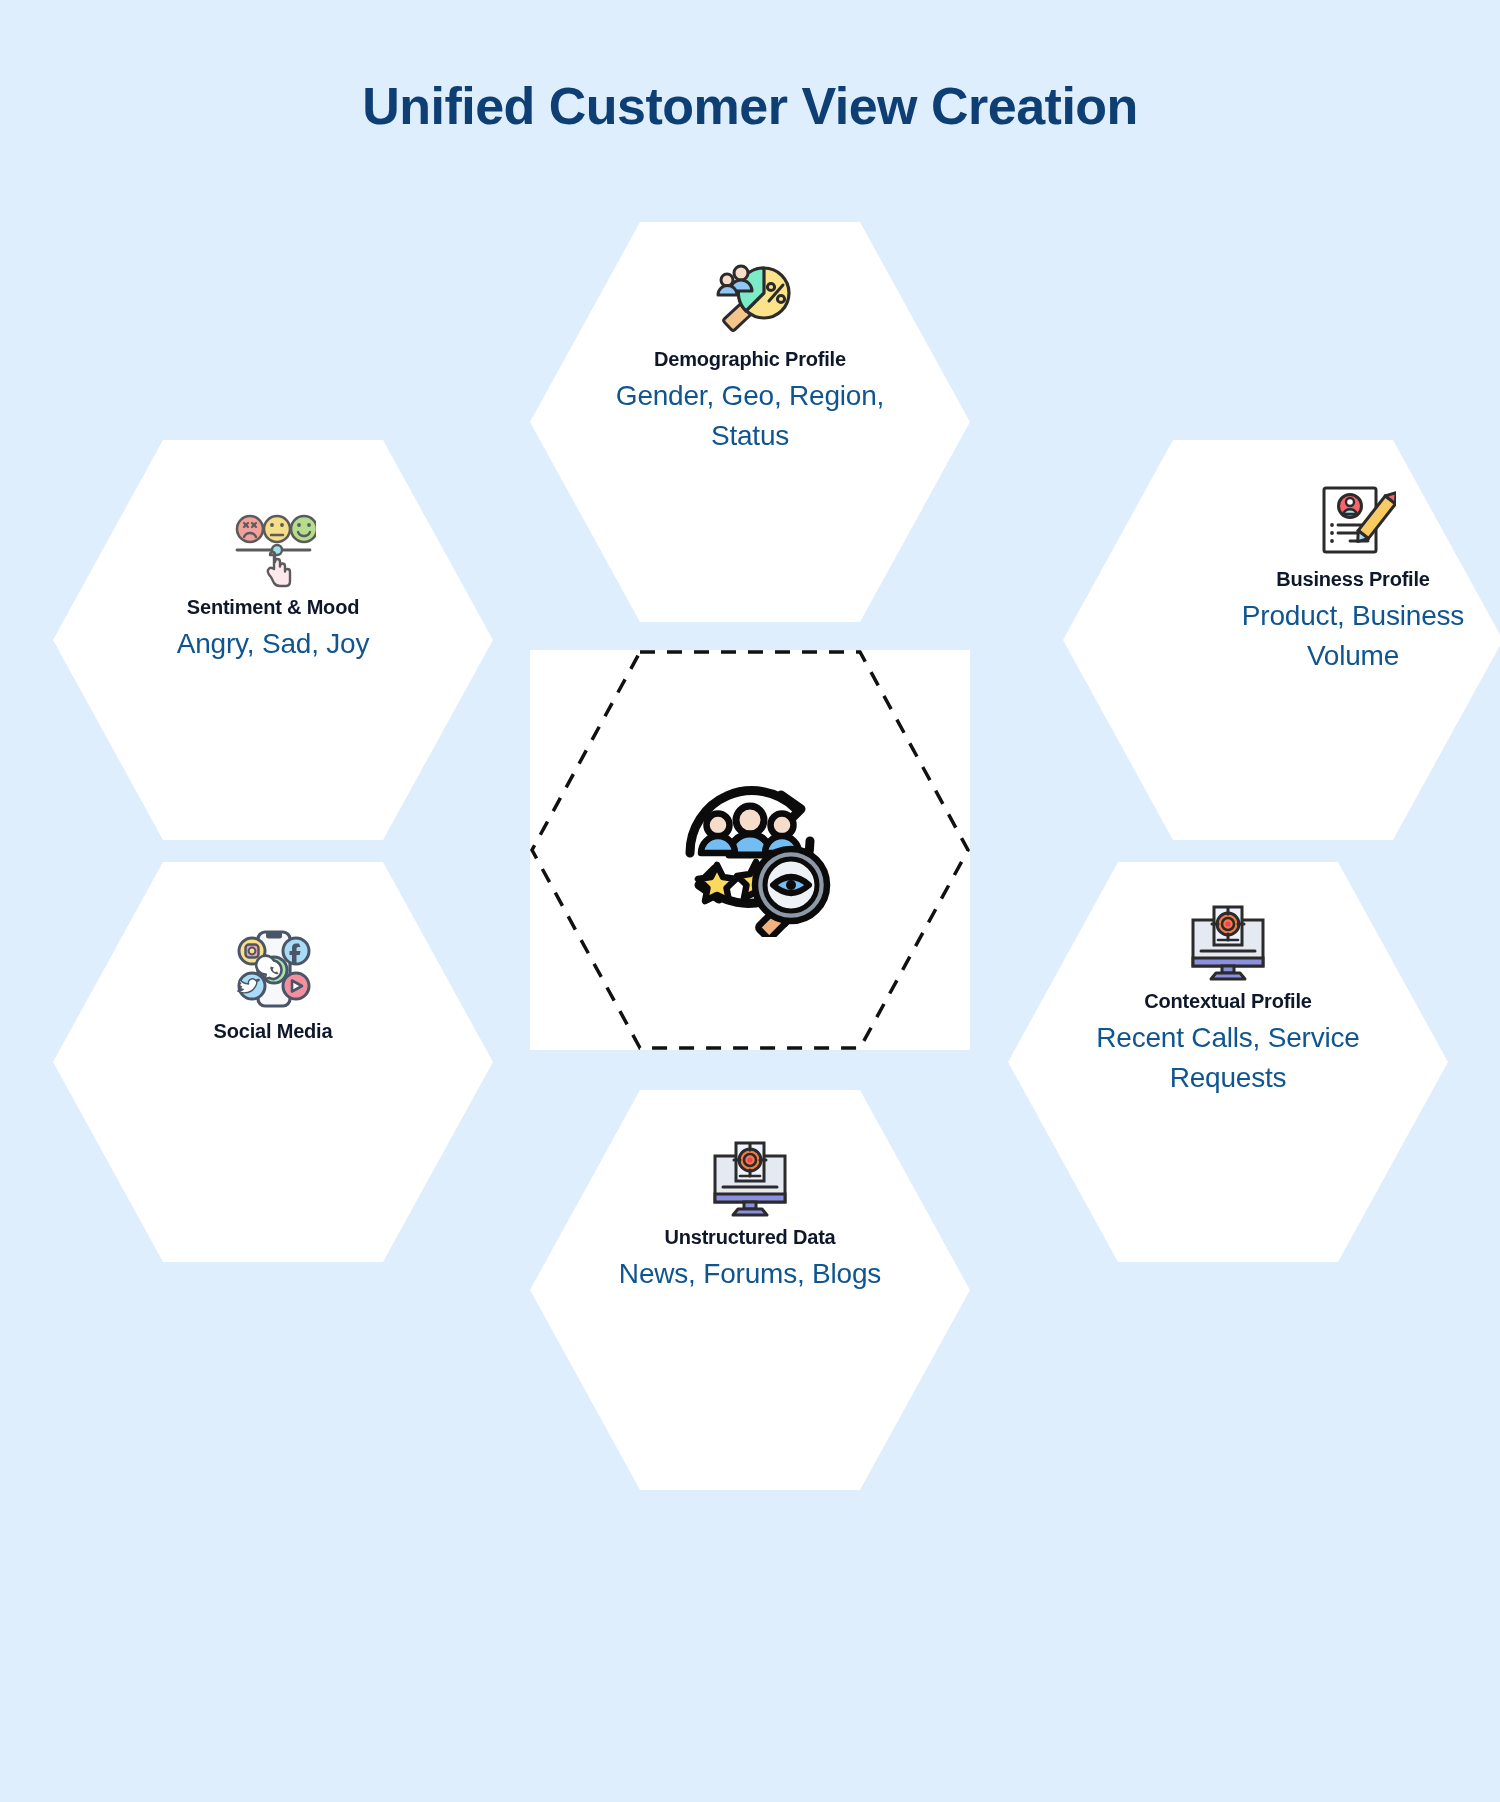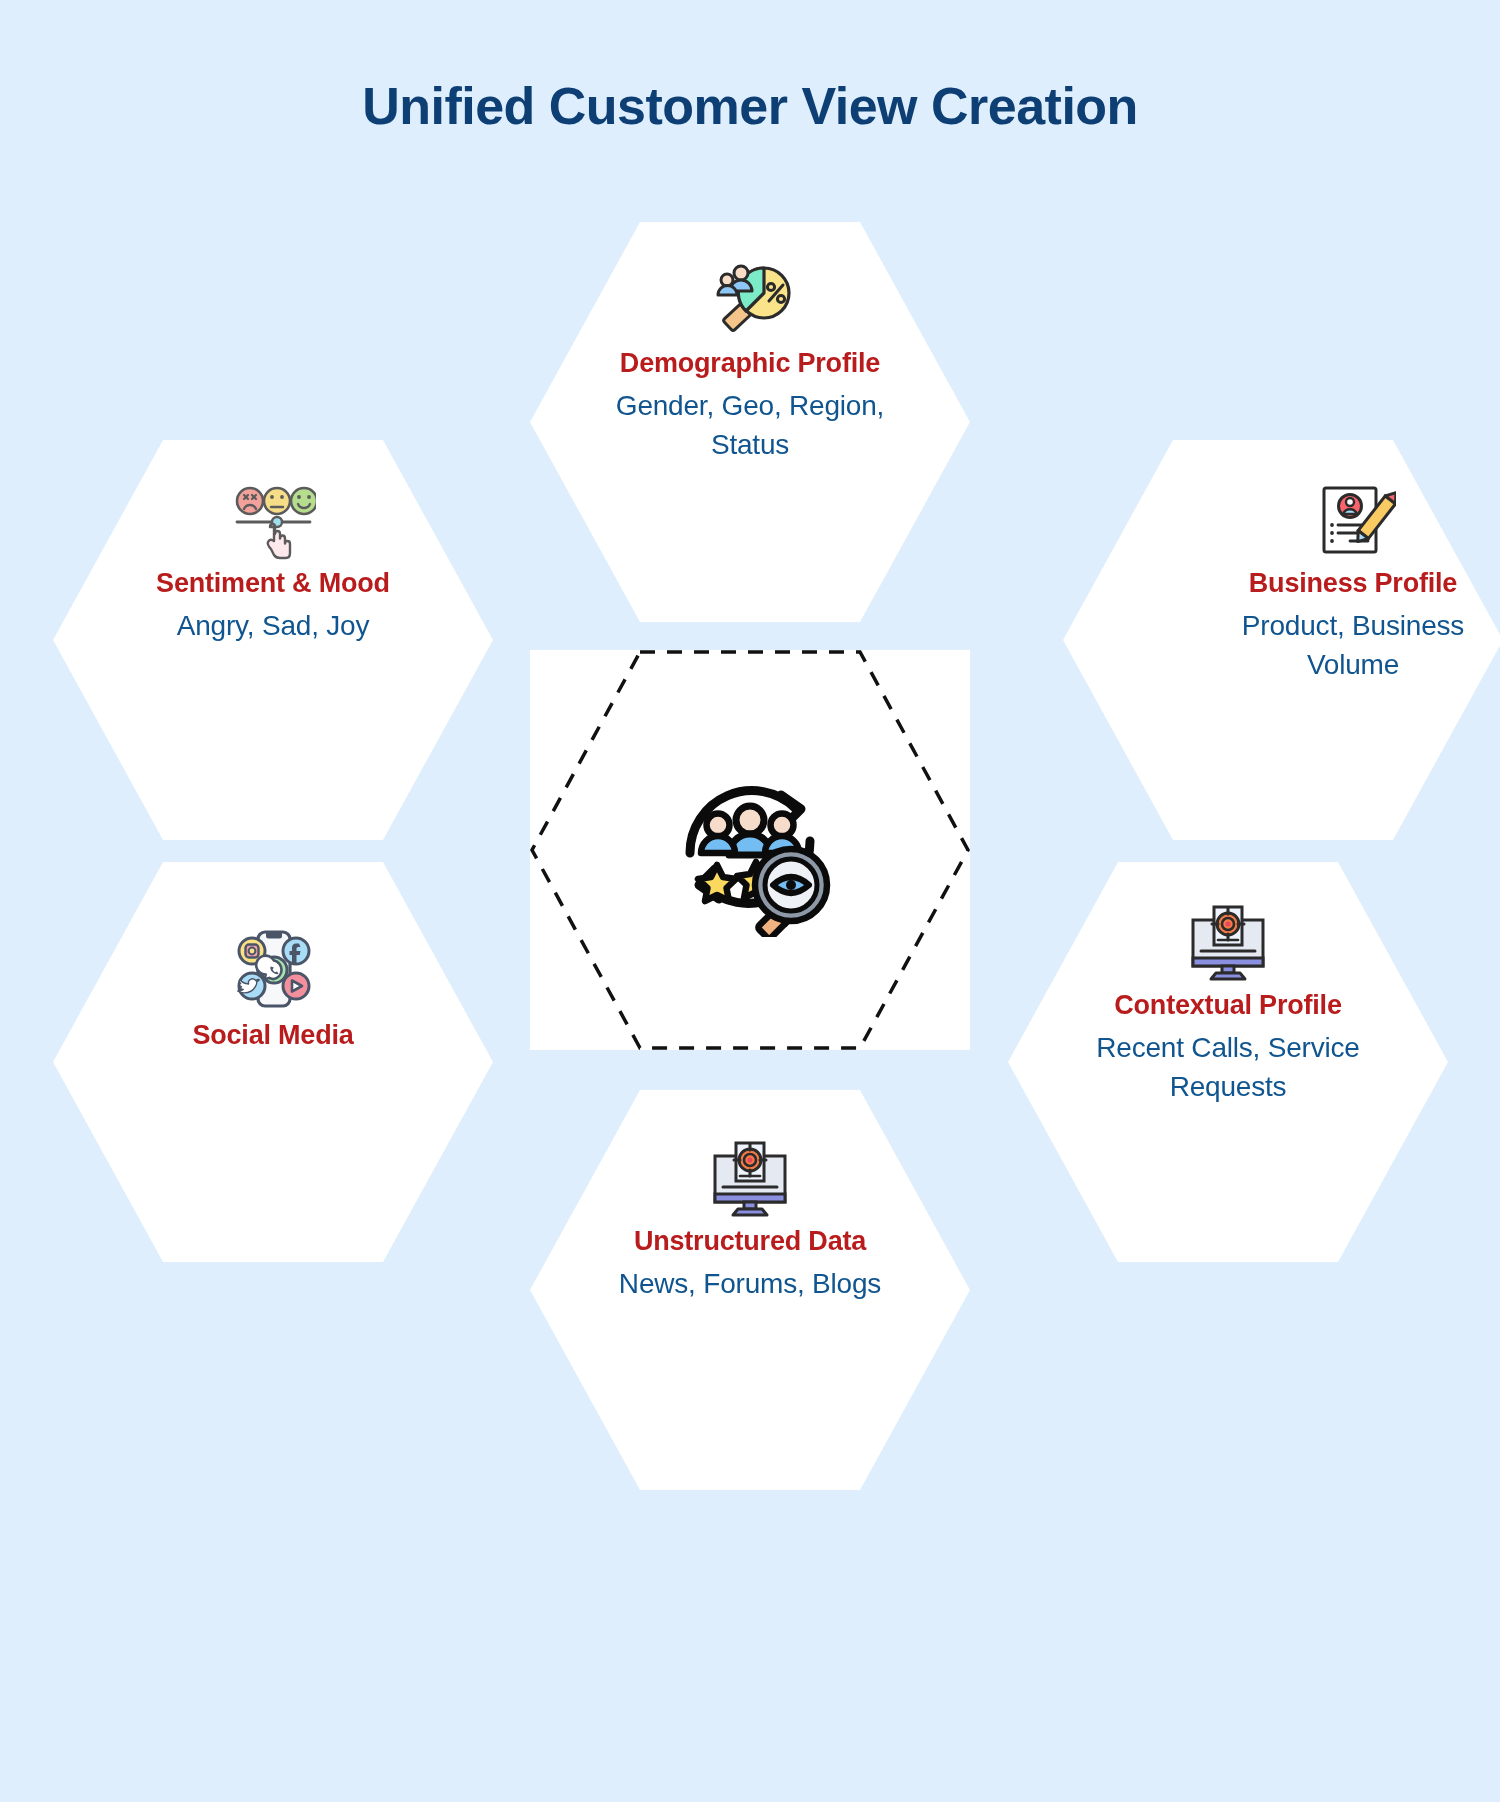--- a/index.html
+++ b/index.html
@@ -80,42 +80,42 @@
     align-items: center;
     text-align: center;
   }
 
   .hex-icon {
     display: block;
     margin-bottom: 6px;
   }
 
   .hex-title {
-    font-size: 27px;
+    font-size: 20px;
     font-weight: bold;
-    color: #b91c1c;
+    color: #0f172a;
     line-height: 1.32;
     margin-bottom: 4px;
     letter-spacing: -0.2px;
   }
 
   .hex-desc {
     font-size: 28px;
     font-weight: normal;
     color: #10558f;
     line-height: 1.4;
     letter-spacing: -0.2px;
   }
 
   
   #hex-demographic { left: 530px; top: 222px; }
   #hex-demographic .hex-inner { padding-top: 38px; }
 
   #hex-sentiment   { left: 53px;  top: 440px; }
-  #hex-sentiment .hex-inner { padding-top: 44px; }
+  #hex-sentiment .hex-inner { padding-top: 72px; }
 
   #hex-business    { left: 1063px; top: 440px; align-items: flex-end; }
   #hex-business .hex-inner { padding-top: 40px; }
 
   #hex-middle      { left: 530px; top: 650px; }
 
   #hex-social      { left: 53px;  top: 862px; }
   #hex-social .hex-inner { padding-top: 64px; }
 
   #hex-contextual  { left: 1008px; top: 862px; }

